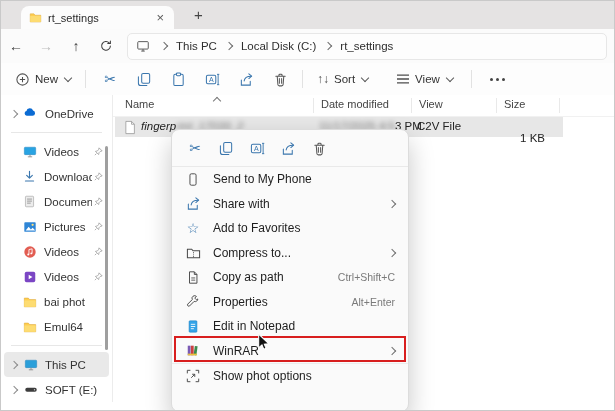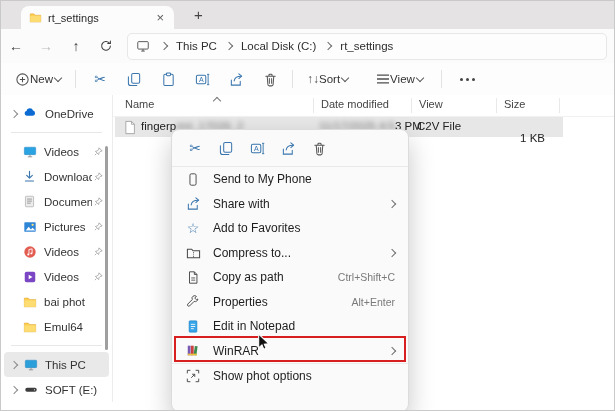--- a/index.html
+++ b/index.html
@@ -18,21 +18,21 @@
   .nav-arrow{font-size:14px;color:#3d3d3d;width:30px;text-align:center;}
   .nav-arrow.disabled{color:#bdbdbd;}
   .addressbar{flex:1;height:25px;margin:0 7px 0 6px;background:#fdfdfd;border:1px solid #e7e7e7;
     border-radius:5px;display:flex;align-items:center;padding:0 8px;font-size:11.5px;color:#2e2e2e;}
   .crumb{padding:0 2px;white-space:nowrap;}
   .csep{width:5px;height:5px;border-right:1.2px solid #6a6a6a;border-bottom:1.2px solid #6a6a6a;
     transform:rotate(-45deg);margin:0 7px;flex:none;}
   
   .toolbarbar{position:absolute;top:62px;left:0;right:0;height:32px;background:#fdfdfd;
     border-bottom:1px solid #ececec;display:flex;align-items:center;font-size:11.5px;color:#333;}
-  .tbtn{display:flex;align-items:center;padding:4px 6px;border-radius:4px;}
+  .tbtn{display:flex;align-items:center;gap:5px;padding:4px 6px;border-radius:4px;}
   .tico{width:24px;height:24px;display:flex;align-items:center;justify-content:center;border-radius:4px;}
   .tdiv{width:1px;height:18px;background:#e2e2e2;margin:0 8px;}
   .cvd{width:5px;height:5px;border-right:1.2px solid #5a5a5a;border-bottom:1.2px solid #5a5a5a;
     transform:rotate(45deg);margin-left:2px;margin-top:-3px;}
   .dots{display:flex;gap:3px;margin:0 10px;}
   .dots i{width:3px;height:3px;border-radius:50%;background:#444;}
   .scissors{font-size:14px;color:#3a76ad;line-height:1;}
   
   .sidebar{position:absolute;top:94px;left:0;width:111px;bottom:8px;background:#fff;border-right:1px solid #ececec;
     font-size:11.5px;color:#333;overflow:hidden;}
@@ -49,21 +49,21 @@
   .content{position:absolute;top:94px;left:112px;right:0;bottom:0;background:#fff;}
   .colheaders{position:relative;height:21px;font-size:11px;color:#454545;border-bottom:1px solid #f1f1f1;}
   .colheaders span{position:absolute;top:3px;}
   .ch-name{left:12px;} .ch-date{left:208px;} .ch-type{left:306px;} .ch-size{left:391px;}
   .colsep{position:absolute;top:3px;width:1px;height:15px;background:#e9e9e9;}
   .sortcaret{position:absolute;left:101px;top:1px;width:5px;height:5px;border-left:1.1px solid #777;
     border-top:1.1px solid #777;transform:rotate(45deg);}
   .filerow{position:absolute;top:22px;left:2px;width:448px;height:20px;background:#e7e7e7;
     font-size:11.5px;color:#222;}
   .filerow>span{position:absolute;top:3px;white-space:nowrap;}
-  .f-ic{left:8px;top:2px;} .f-name{left:26px;} .f-date{left:204px;} .f-type:{left:302px;}
+  .f-ic{left:8px;top:2px;} .f-name{left:26px;font-style:italic;} .f-date{left:204px;} .f-type:{left:302px;}
   .f-type{left:302px;} .f-size{left:360px;width:70px;text-align:right;margin-top:12px;}
   .blurred{filter:blur(2.5px);opacity:.55;}
   
   .menu{position:absolute;left:170px;top:128px;width:238px;height:283px;background:#fafafa;
     border:1px solid #dcdcdc;border-radius:8px;box-shadow:0 12px 26px rgba(0,0,0,.22);
     box-sizing:border-box;overflow:hidden;z-index:10;}
   .micons{height:36px;display:flex;align-items:center;padding-left:10px;gap:5px;border-bottom:1px solid #e9e9e9;}
   .mib{width:26px;height:25px;display:flex;align-items:center;justify-content:center;border-radius:4px;}
   .mitem{height:24.5px;display:flex;align-items:center;padding:0 13px;font-size:12px;color:#1d1d1d;box-sizing:border-box;}
   .mitem.topline{border-top:1px solid #ececec;}

